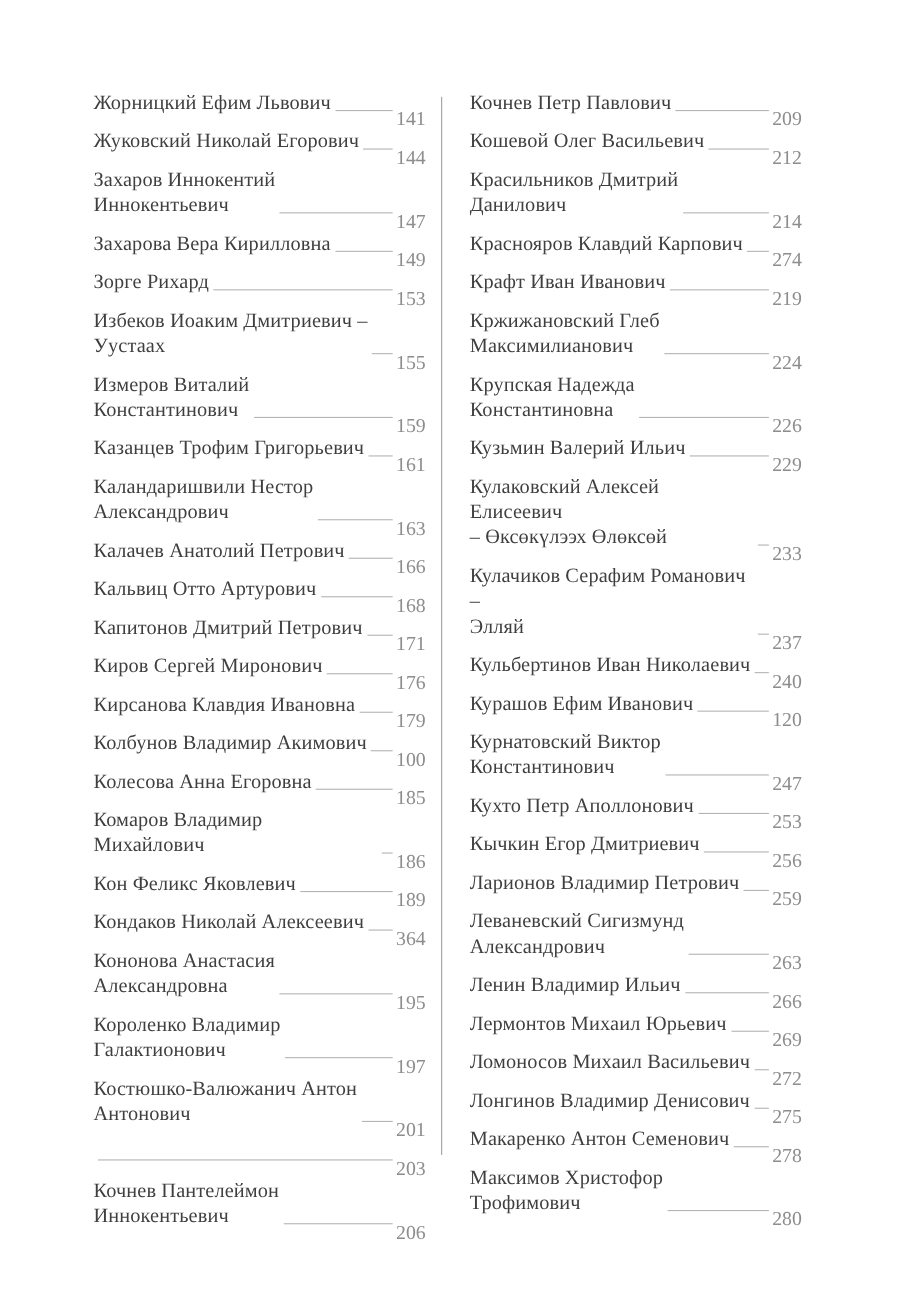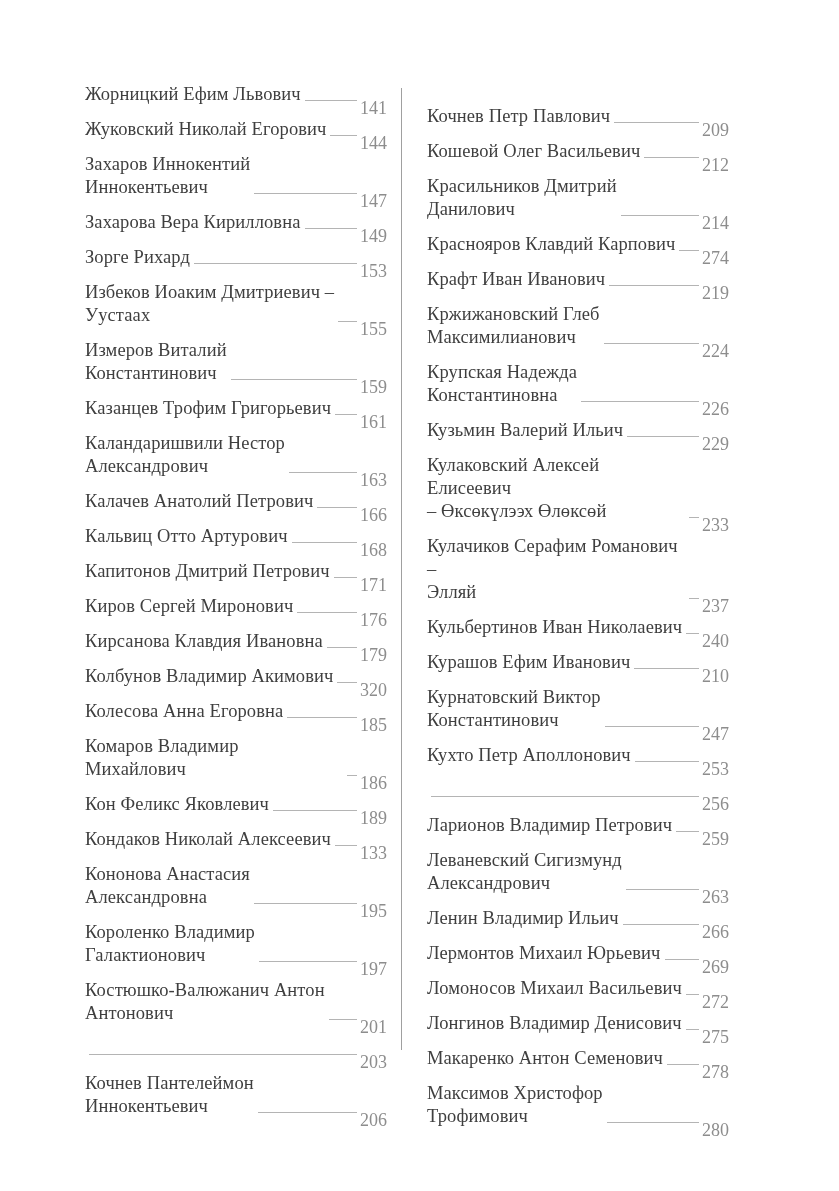--- a/index.html
+++ b/index.html
@@ -23,21 +23,21 @@
   .columns {
     position: absolute;
     left: 85px;
     top: 83px;
     width: 644px;
     display: flex;
   }
   .col {
     width: 302px;
   }
-  .col-right { margin-left: 40px; margin-top: 22px; }
+  .col-right { margin-left: 40px; }
   .divider {
     position: absolute;
     left: 316px;
     top: 5px;
     width: 1px;
     height: 962px;
     background: var(--divider);
   }
   .entry {
     display: flex;
@@ -155,21 +155,21 @@
 
   <div class="entry">
     <span class="entry-name">Кирсанова Клавдия Ивановна</span>
     <span class="entry-leader"></span>
     <span class="entry-page">179</span>
   </div>
 
   <div class="entry">
     <span class="entry-name">Колбунов Владимир Акимович</span>
     <span class="entry-leader"></span>
-    <span class="entry-page">320</span>
+    <span class="entry-page">100</span>
   </div>
 
   <div class="entry">
     <span class="entry-name">Колесова Анна Егоровна</span>
     <span class="entry-leader"></span>
     <span class="entry-page">185</span>
   </div>
 
   <div class="entry">
     <span class="entry-name">Комаров Владимир Михайлович</span>
@@ -179,21 +179,21 @@
 
   <div class="entry">
     <span class="entry-name">Кон Феликс Яковлевич</span>
     <span class="entry-leader"></span>
     <span class="entry-page">189</span>
   </div>
 
   <div class="entry">
     <span class="entry-name">Кондаков Николай Алексеевич</span>
     <span class="entry-leader"></span>
-    <span class="entry-page">133</span>
+    <span class="entry-page">364</span>
   </div>
 
   <div class="entry">
     <span class="entry-name">Кононова Анастасия
 Александровна</span>
     <span class="entry-leader"></span>
     <span class="entry-page">195</span>
   </div>
 
   <div class="entry">
@@ -291,38 +291,39 @@
 
   <div class="entry">
     <span class="entry-name">Кульбертинов Иван Николаевич</span>
     <span class="entry-leader"></span>
     <span class="entry-page">240</span>
   </div>
 
   <div class="entry">
     <span class="entry-name">Курашов Ефим Иванович</span>
     <span class="entry-leader"></span>
-    <span class="entry-page">210</span>
+    <span class="entry-page">120</span>
   </div>
 
   <div class="entry">
     <span class="entry-name">Курнатовский Виктор
 Константинович</span>
     <span class="entry-leader"></span>
     <span class="entry-page">247</span>
   </div>
 
 
   <div class="entry">
     <span class="entry-name">Кухто Петр Аполлонович</span>
     <span class="entry-leader"></span>
     <span class="entry-page">253</span>
   </div>
 
   <div class="entry">
+    <span class="entry-name">Кычкин Егор Дмитриевич</span>
     <span class="entry-leader"></span>
     <span class="entry-page">256</span>
   </div>
 
   <div class="entry">
     <span class="entry-name">Ларионов Владимир Петрович</span>
     <span class="entry-leader"></span>
     <span class="entry-page">259</span>
   </div>
 

